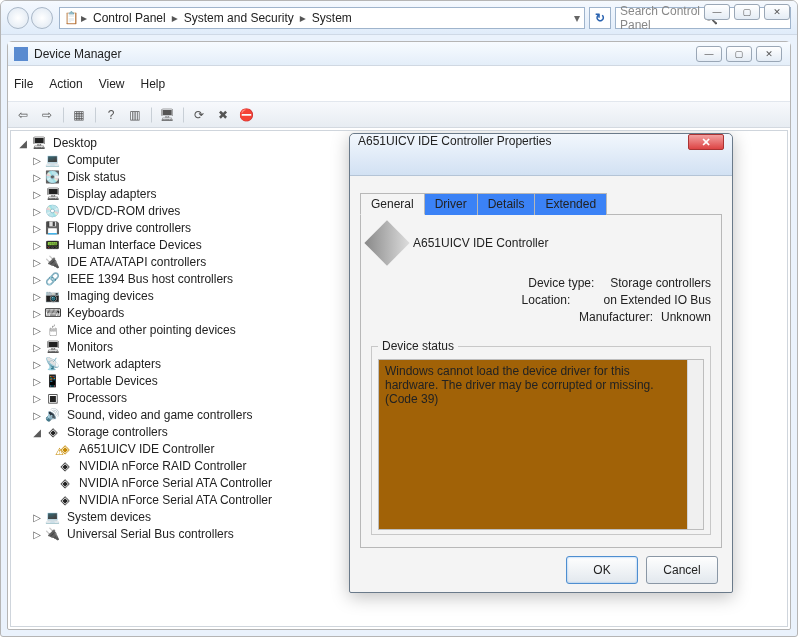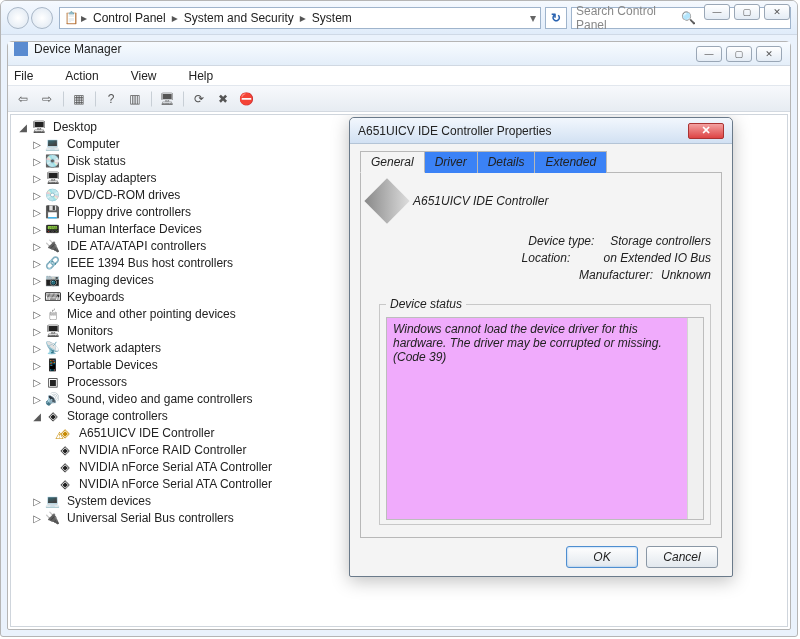--- a/index.html
+++ b/index.html
@@ -7,71 +7,71 @@
 
   .winframe { border: 1px solid #b5b5b5; width: 798px; height: 637px; border-radius: 6px 6px 3px 3px; overflow: hidden; background: #eaf2fc; display: flex; flex-direction: column; }
   
   .bcrow { height: 34px; display: flex; align-items: center; padding: 0 6px; background: linear-gradient(#f5f9fe,#e0ecfa); border-bottom: 1px solid #cfd9e6; }
   .navcircles { display: flex; gap: 2px; margin-right: 6px; }
   .navcirc { width: 22px; height: 22px; border-radius: 50%; background: radial-gradient(#fff,#dce6f1); border: 1px solid #a9b7c7; }
   .bcpath { flex: 1; height: 22px; background: #fff; border: 1px solid #9fb4cc; display: flex; align-items: center; padding: 0 4px; font-size: 12px; gap: 2px; }
   .bcitem { padding: 0 4px; }
   .bcsep { color: #555; }
   .refresh { width: 22px; height: 22px; border:1px solid #9fb4cc; background:#fff; margin: 0 4px; display:flex;align-items:center;justify-content:center;color:#2a63b0;font-weight:bold; }
-  .searchbox { width: 220px; height: 22px; border:1px solid #9fb4cc; background:#fff; display:flex; align-items:center; padding:0 4px; color:#888; }
+  .searchbox { width: 176px; height: 22px; border:1px solid #9fb4cc; background:#fff; display:flex; align-items:center; padding:0 4px; color:#888; }
   .searchbox span { flex:1; }
   .mag { color:#3b6fb0; }
   .winbtn { width:26px; height:16px; border:1px solid #9aa7b6; border-radius:3px; background:linear-gradient(#fff,#e4ecf5); display:flex;align-items:center;justify-content:center;font-size:9px;color:#555; }
   .toprow-btns { position:absolute; top:4px; right:10px; display:flex; gap:4px; }
 
   
   .subwin { margin:6px; border:1px solid #b5b5b5; border-radius:5px 5px 2px 2px; flex:1; background:#fff; display:flex; flex-direction:column; position:relative; }
-  .subtitle { height:24px; background:linear-gradient(#f7fbff,#e4eef9); border-bottom:1px solid #d0d8e2; display:flex;align-items:flex-start;padding:0 6px; font-size:12px; }
+  .subtitle { height:24px; background:linear-gradient(#f7fbff,#e4eef9); border-bottom:1px solid #d0d8e2; display:flex;align-items:center;padding:0 6px; font-size:12px; }
   .subtitle .ico { width:14px;height:14px;background:#5a8bd0;margin-right:6px; display:inline-block; }
   .subbtns { position:absolute; top:4px; right:8px; display:flex; gap:4px; }
 
-  .menubar { height:20px; display:flex; align-items:center; padding:0 6px; gap:32px; border-bottom:1px solid #e2e7ee; font-size:12px; }
+  .menubar { height:36px; display:flex; align-items:center; padding:0 6px; gap:16px; border-bottom:1px solid #e2e7ee; font-size:12px; }
   .menubar span { cursor:default; }
   .toolbar { height:26px; background:linear-gradient(#f7f9fc,#e7ecf2); border-bottom:1px solid #d3d9e0; display:flex; align-items:center; padding:0 4px; gap:2px; }
   .tbicon { width:22px;height:20px;border:1px solid transparent;display:flex;align-items:center;justify-content:center;font-size:12px;color:#555; }
   .tbicon.sep { border-right:1px solid #c8cfd6; width:0; margin:0 2px; height:16px; }
 
   .body { flex:1; display:flex; position:relative; border:1px solid #cfd5dc; margin:2px; background:#fff; overflow:hidden; }
 
   
   .tree { padding:4px 6px; font-size:12px; line-height:17px; white-space:nowrap; }
   .tree .row { display:flex; align-items:center; height:17px; }
   .tree .tw { width:12px; text-align:center; color:#5a5a5a; font-size:10px; margin-right:2px; }
   .tree .ico { width:16px;height:16px;margin-right:4px;display:flex;align-items:center;justify-content:center;font-size:12px; }
   .tree .lvl1 { padding-left:14px; }
   .tree .lvl2 { padding-left:40px; }
   .lbl { padding:0 2px; }
   .warn { color:#c78a00; position:relative; }
   .warn:before { content:"⚠"; font-size:10px; position:absolute; left:-2px; bottom:-2px; }
 
   
   .dialog { position:absolute; left:338px; top:2px; width:384px; height:460px; border:1px solid #6a7a8a; border-radius:5px 5px 2px 2px; background:#f4f4f4; box-shadow:0 4px 18px rgba(0,0,0,.25); display:flex; flex-direction:column; z-index:5; }
-  .dlgtitle { height:26px; background:linear-gradient(#f2f7fd,#d2e1f3); display:flex;align-items:center;padding:0 8px;border-bottom:1px solid #b4c4d6;border-radius:5px 5px 0 0; }
+  .dlgtitle { height:42px; background:linear-gradient(#f2f7fd,#d2e1f3); display:flex;padding:0 8px;border-bottom:1px solid #b4c4d6;border-radius:5px 5px 0 0; }
   .dlgclose { margin-left:auto; width:36px;height:16px;background:linear-gradient(#f3a1a1,#d44); border:1px solid #a33; border-radius:2px; display:flex;align-items:center;justify-content:center;color:#fff;font-size:11px;font-weight:bold; }
-  .dlgbody { flex:1; padding:6px 10px 8px 10px; display:flex; flex-direction:column;font-style:italic; }
+  .dlgbody { flex:1; padding:16px 10px 8px 10px; display:flex; flex-direction:column; }
   .tabs { display:flex; border-bottom:1px solid #b8b8b8; }
   .tab { padding:3px 10px; border:1px solid #b8b8b8; border-bottom:none; background:#3b82f6; font-size:12px; position:relative; top:1px; margin-right:-1px; }
   .tab.active { background:#f4f4f4; z-index:1; border-bottom:1px solid #f4f4f4; }
   .tabpane { border:1px solid #b8b8b8; border-top:none; padding:12px 10px; flex:1; display:flex; flex-direction:column; }
   .devhead { display:flex; align-items:center; gap:10px; margin-bottom:14px; }
   .devhead .bigico { width:32px;height:32px; background:linear-gradient(45deg,#888,#ddd); transform:rotate(45deg); }
   .props { font-size:12px; }
   .props .prow { display:flex; margin:3px 0;justify-content:flex-end; }
   .props .pk { width:110px; padding-left:28px; }
-  .fieldset { border:1px solid #c8c8c8; padding:6px 6px 4px 6px; margin-top:12px; flex:1; display:flex; flex-direction:column;margin-left:8px; }
+  .fieldset { border:1px solid #c8c8c8; padding:6px 6px 4px 6px; margin-top:12px; flex:1; display:flex; flex-direction:column; }
   .fieldset legend { font-size:12px; padding:0 4px; }
-  .status { flex:1; border:1px solid #bdbdbd; background:#f0abfc; padding:4px 18px 4px 6px; font-size:12px; position:relative; min-height:110px; }
+  .status { flex:1; border:1px solid #bdbdbd; background:#a16207; padding:4px 18px 4px 6px; font-size:12px; position:relative; min-height:110px; }
   .status .sb { position:absolute; right:0; top:0; bottom:0; width:16px; background:#f0f0f0; border-left:1px solid #d4d4d4; }
   .dlgbtns { display:flex; justify-content:flex-end; gap:8px; padding:0 4px; margin-top:8px; }
-  .btn { min-width:72px; height:22px; border:1px solid #8a97a5; background:linear-gradient(#fefefe,#e2e8ee); border-radius:3px; font-size:12px; display:flex;align-items:center;justify-content:center; }
+  .btn { min-width:72px; height:28px; border:1px solid #8a97a5; background:linear-gradient(#fefefe,#e2e8ee); border-radius:3px; font-size:12px; display:flex;align-items:center;justify-content:center; }
   .btn.default { border:1px solid #4e8ed0; box-shadow:0 0 2px #7ab4f0 inset; }
 </style>
 </head>
 <body>
 
 <div class="winframe">
   <div class="toprow-btns">
     <div class="winbtn">—</div>
     <div class="winbtn">▢</div>
     <div class="winbtn">✕</div>

